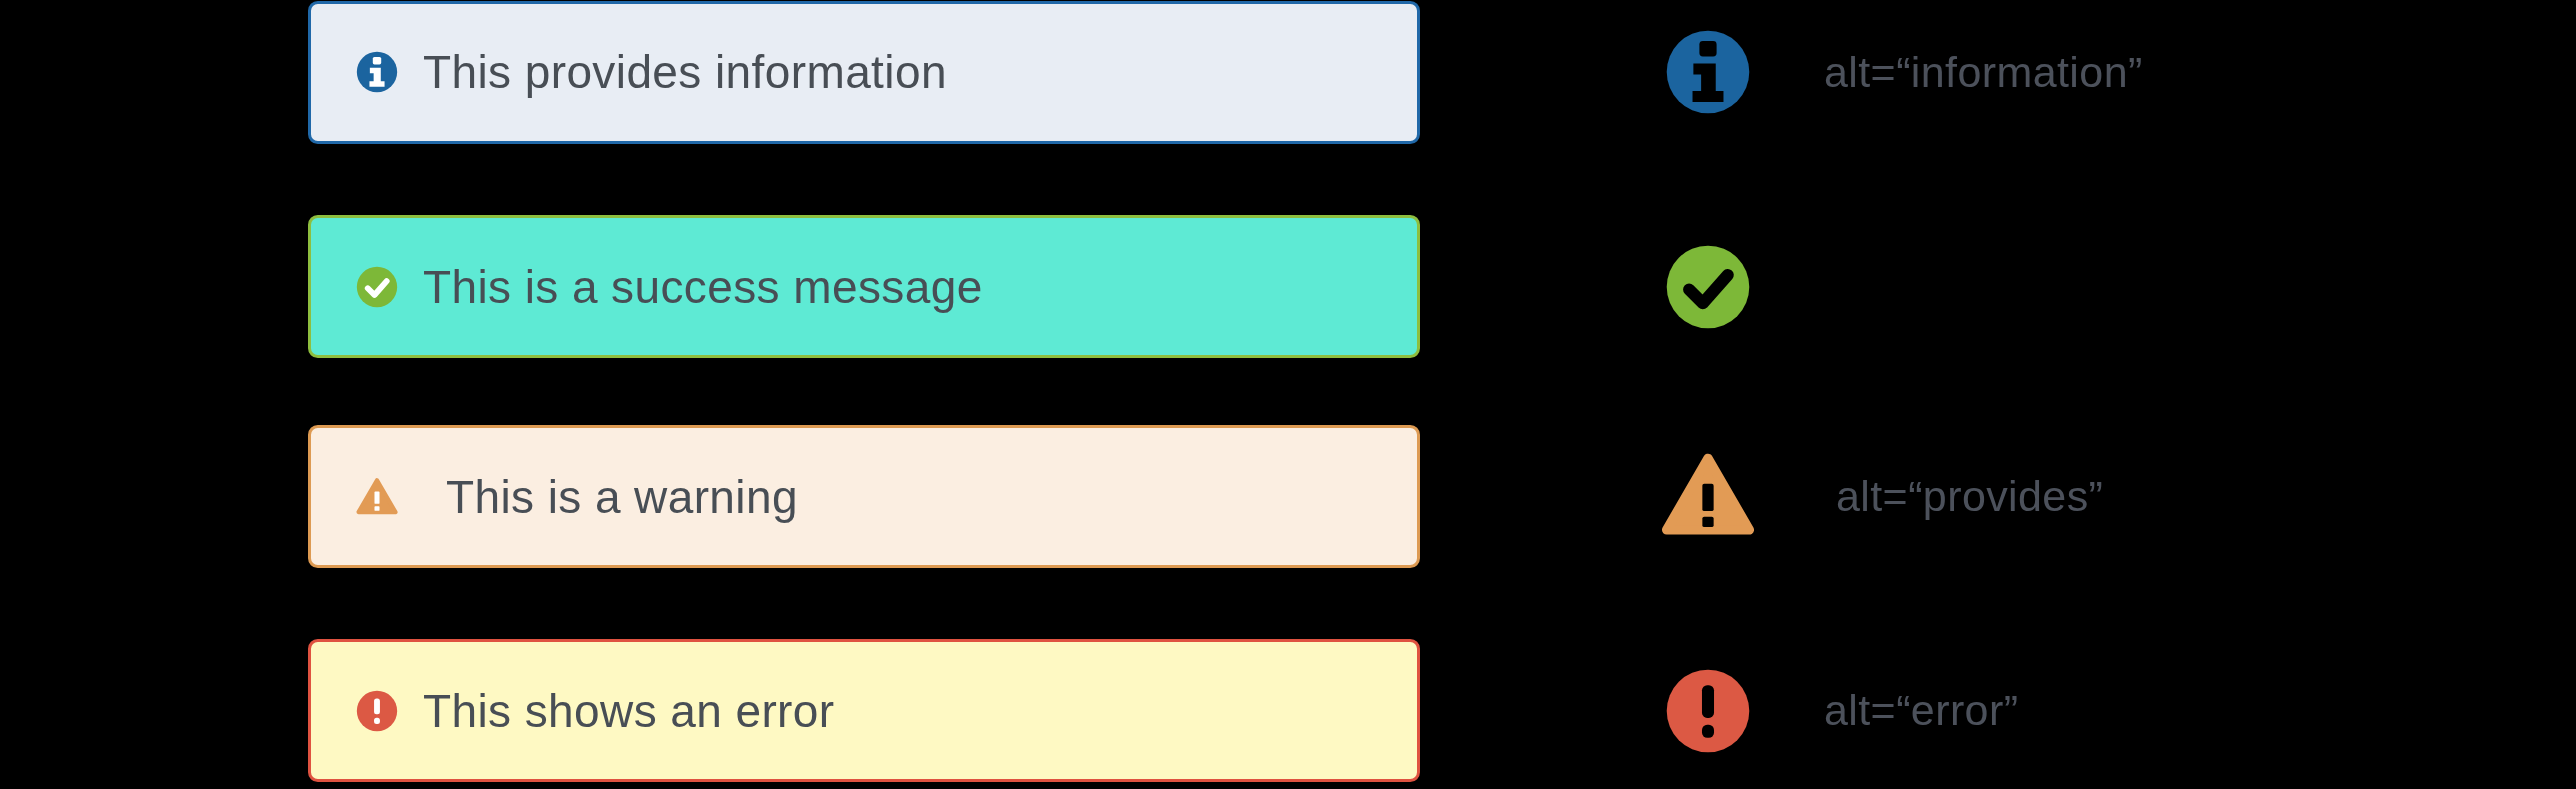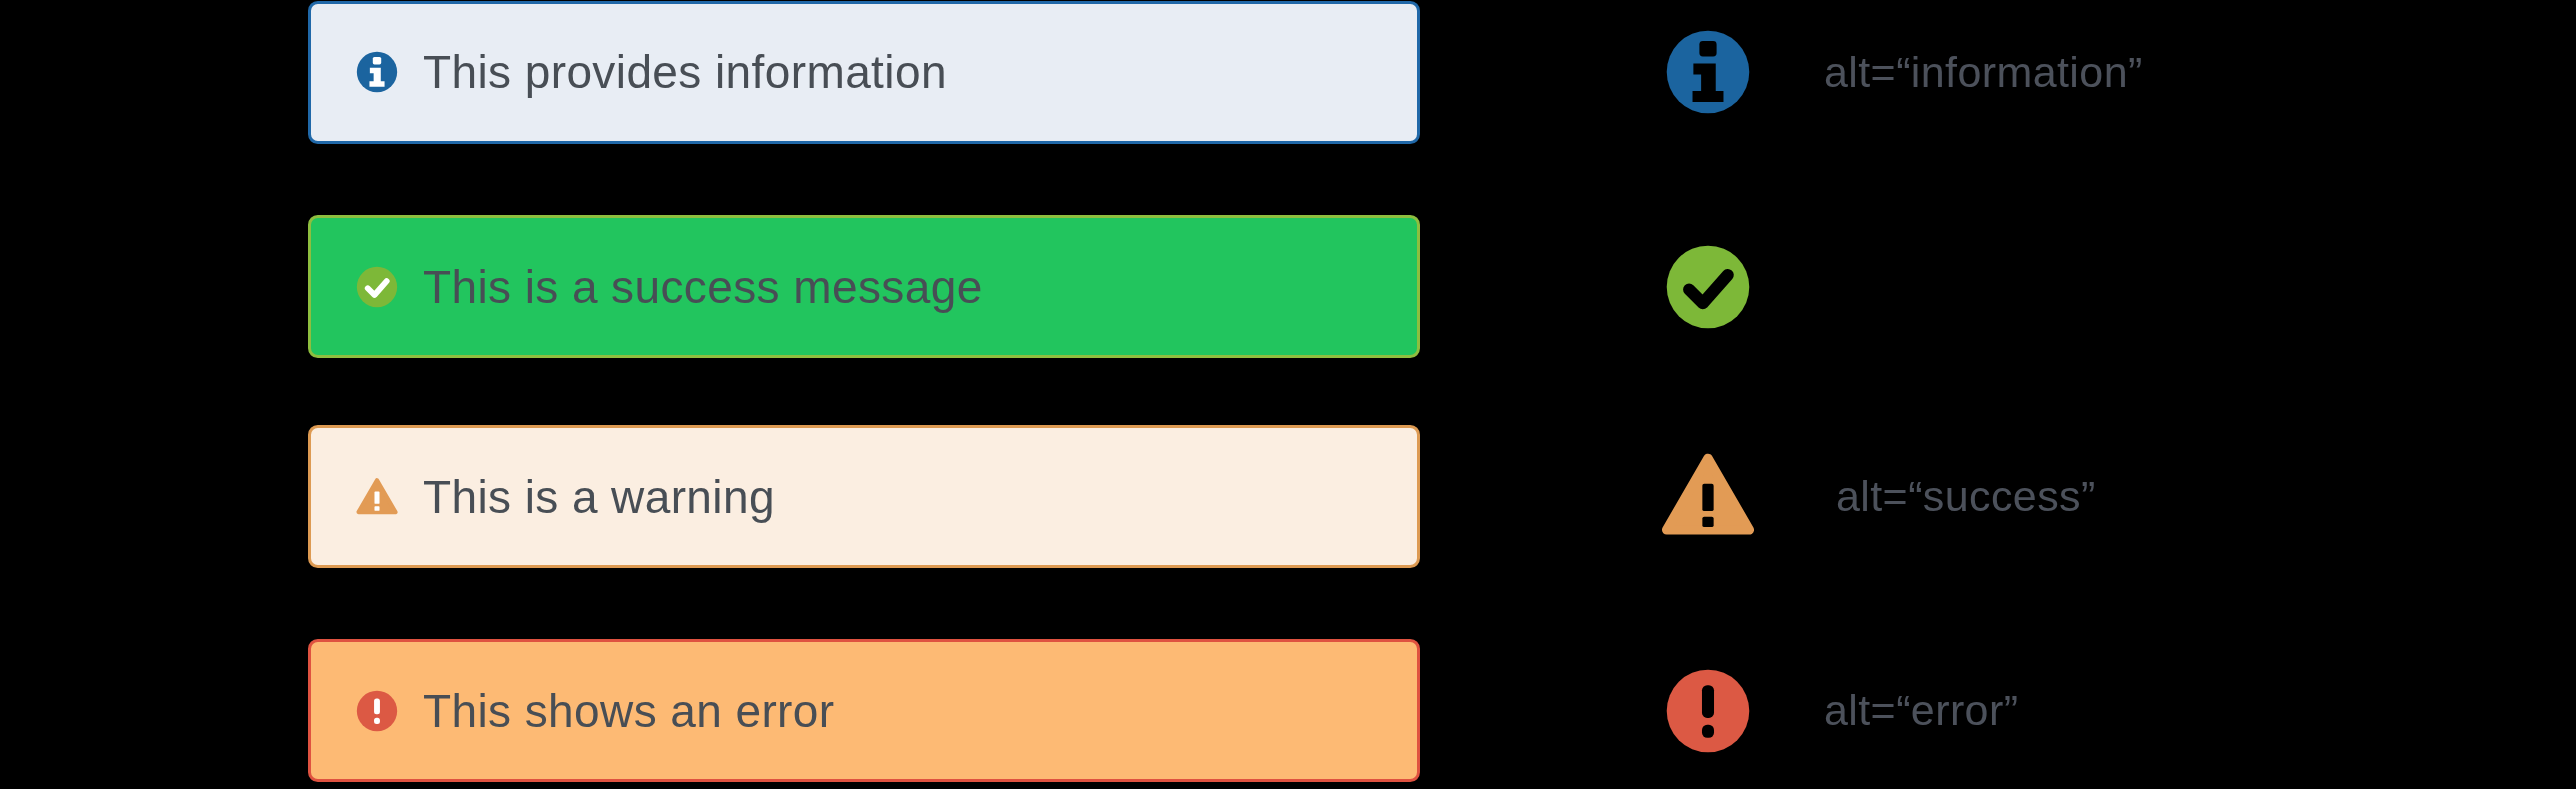--- a/index.html
+++ b/index.html
@@ -32,23 +32,23 @@
     font-size: 46px;
     color: #484e55;
     margin-left: 25px;
     letter-spacing: 0.4px;
     white-space: nowrap;
   }
   .small-icon { width: 42px; height: 42px; flex: 0 0 auto; display: block; }
 
   
   .info    .alert-box { border-color: #2068a8; background: #e8edf4; }
-  .success .alert-box { border-color: #8ebe3f; background: #22c55e; }
-  .warning .alert-box { border-color: #dd9a52; background: #fbeee1; }
-  .error   .alert-box { border-color: #df5240; background: #fdba74; }
+  .success .alert-box { border-color: #8ebe3f; background: #5eead4; }
+  .warning .alert-box { border-color: #dd9a52; background: #fbeee1; gap: 23px; }
+  .error   .alert-box { border-color: #df5240; background: #fef9c3; }
 
   .icon-info    { color: #1b649f; }
   .icon-success { color: #7db838; }
   .icon-warning { color: #e29b55; }
   .icon-error   { color: #dc5944; }
 
   .big-icon {
     position: absolute;
     left: 1665px;
     top: 28.5px;
@@ -121,21 +121,21 @@
     </svg>
     <span class="msg">This is a warning</span>
   </div>
   <svg class="big-icon icon-warning" viewBox="0 0 100 100" aria-hidden="true">
     <path d="M50 10 L94 86 H6 Z" fill="currentColor" stroke="currentColor" stroke-width="10" stroke-linejoin="round"></path>
     <g fill="#000000">
       <rect x="44" y="37" width="12" height="29" rx="2"></rect>
       <rect x="44" y="72" width="12" height="11" rx="2"></rect>
     </g>
   </svg>
-  <span class="alt-label">alt=“success”</span>
+  <span class="alt-label">alt=“provides”</span>
 </div>
 
 <div class="row row-error error">
   <div class="alert-box">
     <svg class="small-icon icon-error" viewBox="0 0 100 100" aria-hidden="true">
       <circle cx="50" cy="50" r="48" fill="currentColor"></circle>
       <g fill="#ffffff">
         <rect x="43" y="20" width="14" height="38" rx="6"></rect>
         <rect x="43" y="66" width="14" height="15" rx="6"></rect>
       </g>

